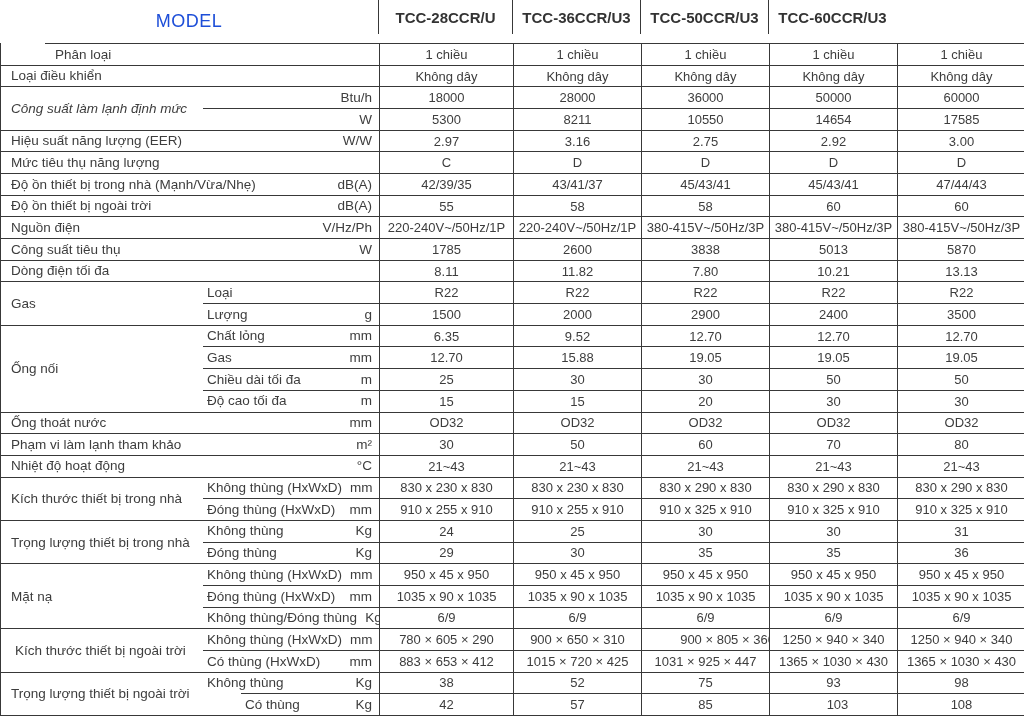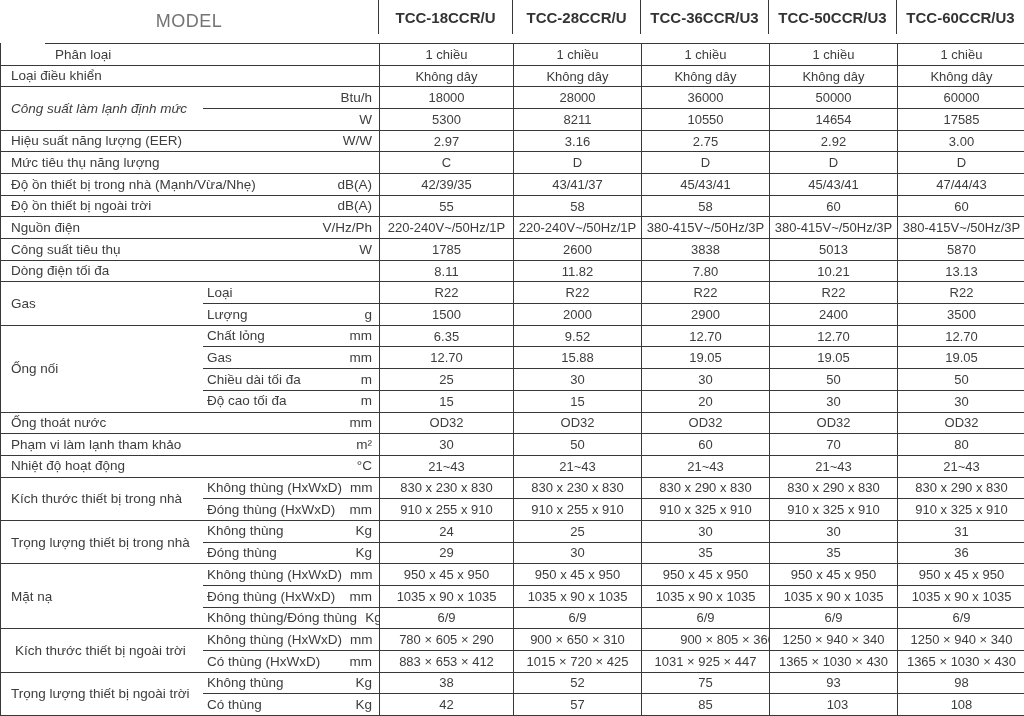--- a/index.html
+++ b/index.html
@@ -13,21 +13,21 @@
 
   
   .hdr{
     display:grid;
     grid-template-columns:202px 176px 134px 128px 128px 128px 128px;
     height:43px;
   }
   .hdr .model-word{
     grid-column:1 / 3;
     display:flex;align-items:center;justify-content:center;
-    font-size:18px;letter-spacing:.5px;color:#737373;
+    font-size:18px;letter-spacing:.5px;color:#1d4ed8;
   }
   .hdr .model-cell{
     display:flex;align-items:center;justify-content:center;
     font-weight:bold;font-size:15px;color:#333;
     border-left:1px solid #383838;
     margin-bottom:9px;              
     box-sizing:border-box;
   }
 
   
@@ -57,21 +57,20 @@
   .val{justify-content:center;border-left:1px solid #383838;font-size:13px;color:#3d3d3d;}
   .unit{margin-left:8px;}
 </style>
 </head>
 <body>
 
 <div class="sheet">
   <div class="hdr">
     <div class="model-word">MODEL</div>
 
-  <div class="model-cell">TCC-18CCR/U</div>
       <div class="model-cell">TCC-28CCR/U</div>
       <div class="model-cell">TCC-36CCR/U3</div>
       <div class="model-cell">TCC-50CCR/U3</div>
       <div class="model-cell">TCC-60CCR/U3</div>
     </div>
   <div class="tbl">
 
   <div class="cell wide" style="grid-row: 1; margin-left: 44px;">
         <div class="txt">Phân loại</div>
         <div class="unit"></div>
@@ -343,21 +342,21 @@
       <div class="glabel" style="grid-area: 30 / 1 / span 2;">Trọng lượng thiết bị ngoài trời</div>
       <div class="cell subl" style="grid-row: 30;">
         <div class="txt">Không thùng</div>
         <div class="unit">Kg</div>
       </div>
       <div class="cell val" style="grid-area: 30 / 3;">38</div>
       <div class="cell val" style="grid-area: 30 / 4;">52</div>
       <div class="cell val" style="grid-area: 30 / 5;">75</div>
       <div class="cell val" style="grid-area: 30 / 6;">93</div>
       <div class="cell val" style="grid-area: 30 / 7;">98</div>
-      <div class="cell subl" style="grid-row: 31;">
+      <div class="cell subl" style="grid-row: 31; margin-left: 38px;">
         <div class="txt">Có thùng</div>
         <div class="unit">Kg</div>
       </div>
       <div class="cell val" style="grid-area: 31 / 3;">42</div>
       <div class="cell val" style="grid-area: 31 / 4;">57</div>
       <div class="cell val" style="grid-area: 31 / 5;">85</div>
       <div class="cell val" style="grid-area: 31 / 6; padding-left: 8px;">103</div>
       <div class="cell val" style="grid-area: 31 / 7;">108</div>
     </div>
 </div>

